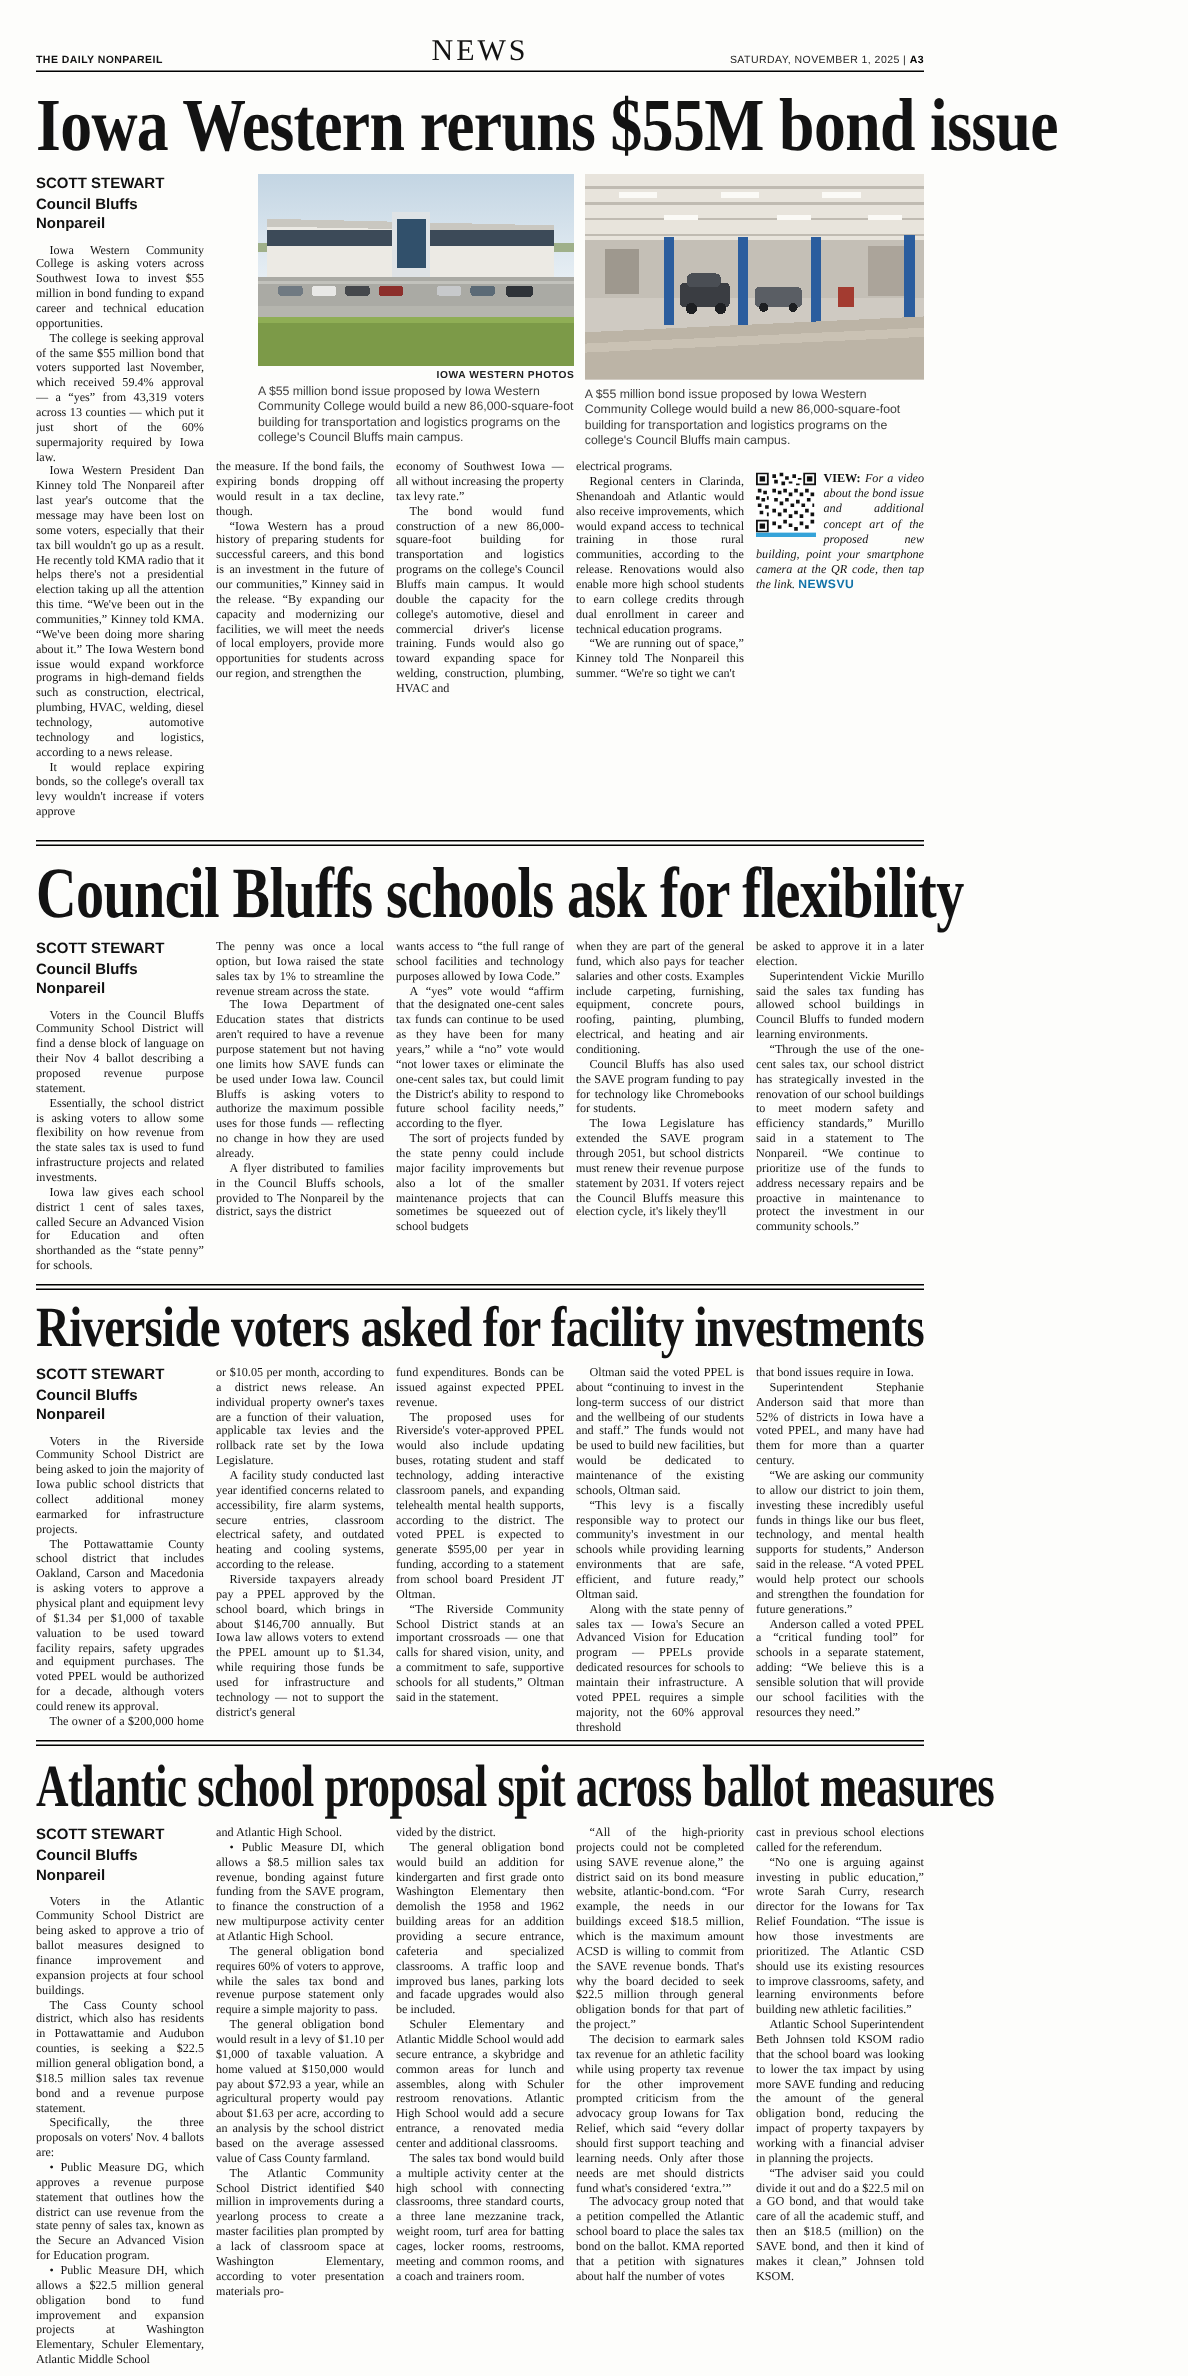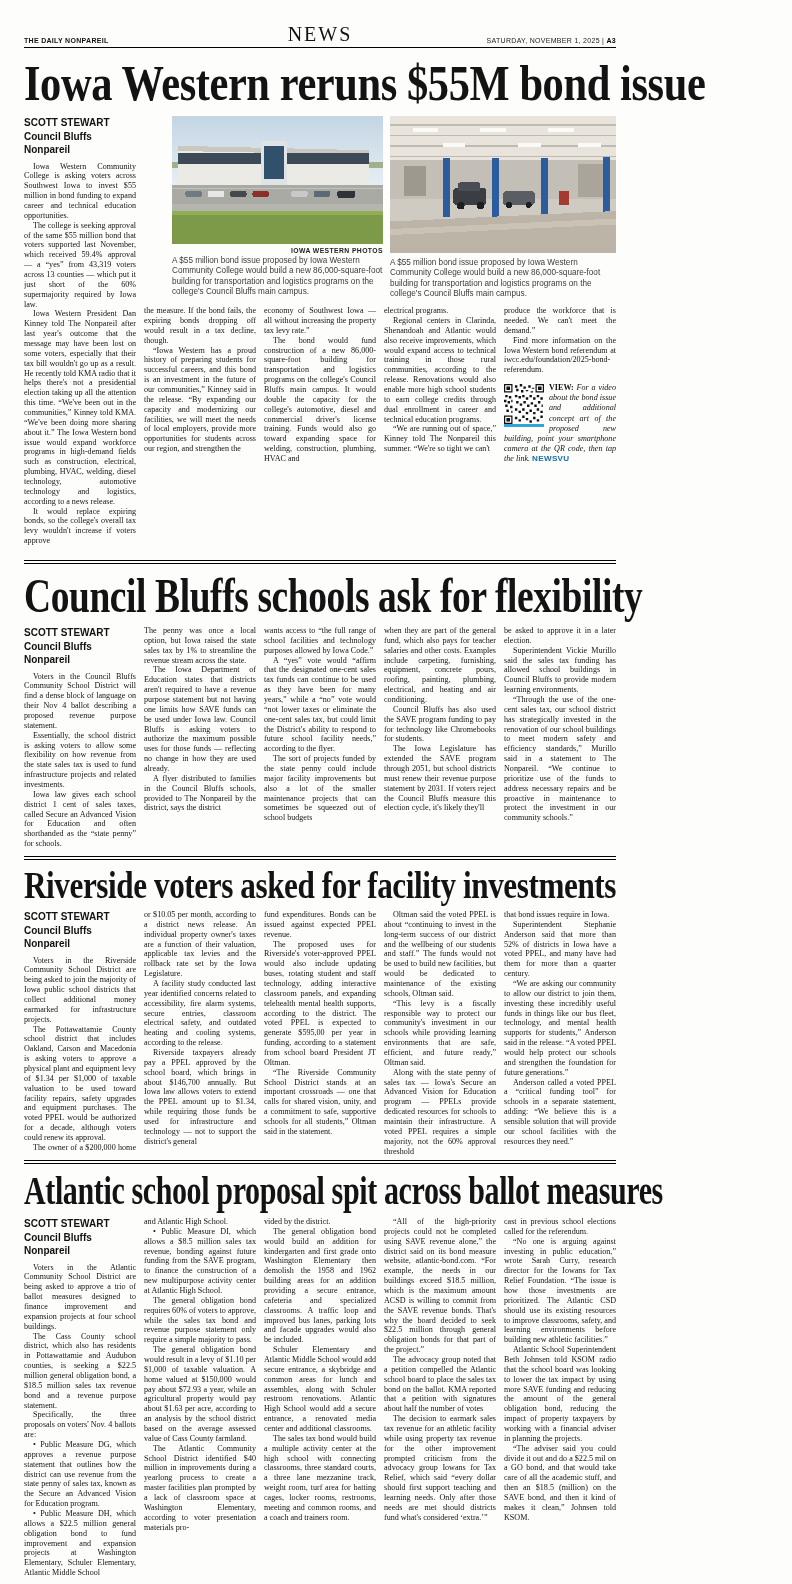--- a/index.html
+++ b/index.html
@@ -181,24 +181,20 @@
           </div>
       </div>
       <div class="a1-c4">
         <div>
             <p class="para cont">electrical programs.</p>
             <p class="para">Regional centers in Clarinda, Shenandoah and Atlantic would also receive improvements, which would expand access to technical training in those rural communities, according to the release. Renovations would also enable more high school students to earn college credits through dual enrollment in career and technical education programs.</p>
             <p class="para">“We are running out of space,” Kinney told The Nonpareil this summer. “We're so tight we can't</p>
           </div>
       </div>
       <div class="a1-c5">
-        <div>
-            <p class="para cont">produce the workforce that is needed. We can't meet the demand.”</p>
-            <p class="para">Find more information on the Iowa Western bond referendum at iwcc.edu/foundation/2025-bond-referendum.</p>
-          </div>
         <div class="qrblock">
           <span class="qrwrap">
             <svg viewBox="0 0 33 33">
               <rect x="0" y="0" width="33" height="33" fill="#fff"></rect>
               <g fill="#111">
                 <path d="M0 0h7v7H0zM26 0h7v7h-7zM0 26h7v7H0z"></path>
                 <path d="M9 1h2v2H9zM13 0h2v2h-2zM16 2h2v2h-2zM20 1h2v2h-2zM23 3h2v1h-2zM10 4h2v2h-2zM14 5h2v2h-2zM18 5h2v1h-2zM22 6h2v1h-2z"></path>
                 <path d="M1 9h2v2H1zM4 10h2v2H4zM0 13h2v2H0zM3 14h2v2H3zM6 13h1v2H6zM1 17h2v2H1zM5 18h2v2H5zM2 21h2v2H2zM6 22h1v2H6z"></path>
                 <path d="M9 9h2v2H9zM12 10h2v2h-2zM15 9h2v2h-2zM18 11h2v2h-2zM21 9h2v2h-2zM24 11h2v2h-2zM27 9h2v2h-2zM30 11h2v2h-2zM10 14h2v2h-2zM13 16h2v2h-2zM16 14h2v2h-2zM19 17h2v2h-2zM22 15h2v2h-2zM25 17h2v2h-2zM28 14h2v2h-2zM31 17h1v2h-1zM9 20h2v2H9zM12 22h2v2h-2zM15 20h2v2h-2zM18 23h2v2h-2zM21 21h2v2h-2zM24 23h2v2h-2zM27 20h2v2h-2zM30 22h2v2h-2z"></path>
                 <path d="M9 27h2v2H9zM12 29h2v2h-2zM15 26h2v2h-2zM18 28h2v2h-2zM21 30h2v2h-2zM24 27h2v2h-2zM27 29h2v2h-2zM30 26h2v2h-2z"></path>
@@ -248,21 +244,21 @@
       <div>
           <div>
             <p class="para cont">when they are part of the general fund, which also pays for teacher salaries and other costs. Examples include carpeting, furnishing, equipment, concrete pours, roofing, painting, plumbing, electrical, and heating and air conditioning.</p>
             <p class="para">Council Bluffs has also used the SAVE program funding to pay for technology like Chromebooks for students.</p>
             <p class="para">The Iowa Legislature has extended the SAVE program through 2051, but school districts must renew their revenue purpose statement by 2031. If voters reject the Council Bluffs measure this election cycle, it's likely they'll</p>
           </div>
         </div>
       <div>
           <div>
             <p class="para cont">be asked to approve it in a later election.</p>
-            <p class="para">Superintendent Vickie Murillo said the sales tax funding has allowed school buildings in Council Bluffs to provide modern learning environments.</p>
+            <p class="para">Superintendent Vickie Murillo said the sales tax funding has allowed school buildings in Council Bluffs to funded modern learning environments.</p>
             <p class="para">“Through the use of the one-cent sales tax, our school district has strategically invested in the renovation of our school buildings to meet modern safety and efficiency standards,” Murillo said in a statement to The Nonpareil. “We continue to prioritize use of the funds to address necessary repairs and be proactive in maintenance to protect the investment in our community schools.”</p>
           </div>
         </div>
     </div>
   </article>
 
   <div class="sep"></div>
 
   <article>
     <h1 class="headline h3a">Riverside voters asked for facility investments</h1>
@@ -341,22 +337,22 @@
           <div>
             <p class="para cont">vided by the district.</p>
             <p class="para">The general obligation bond would build an addition for kindergarten and first grade onto Washington Elementary then demolish the 1958 and 1962 building areas for an addition providing a secure entrance, cafeteria and specialized classrooms. A traffic loop and improved bus lanes, parking lots and facade upgrades would also be included.</p>
             <p class="para">Schuler Elementary and Atlantic Middle School would add secure entrance, a skybridge and common areas for lunch and assembles, along with Schuler restroom renovations. Atlantic High School would add a secure entrance, a renovated media center and additional classrooms.</p>
             <p class="para">The sales tax bond would build a multiple activity center at the high school with connecting classrooms, three standard courts, a three lane mezzanine track, weight room, turf area for batting cages, locker rooms, restrooms, meeting and common rooms, and a coach and trainers room.</p>
           </div>
         </div>
       <div>
           <div>
             <p class="para">“All of the high-priority projects could not be completed using SAVE revenue alone,” the district said on its bond measure website, atlantic-bond.com. “For example, the needs in our buildings exceed $18.5 million, which is the maximum amount ACSD is willing to commit from the SAVE revenue bonds. That's why the board decided to seek $22.5 million through general obligation bonds for that part of the project.”</p>
+            <p class="para">The decision to earmark sales tax revenue for an athletic facility while using property tax revenue for the other improvement prompted criticism from the advocacy group Iowans for Tax Relief, which said “every dollar should first support teaching and learning needs. Only after those needs are met should districts fund what's considered ‘extra.’”</p>
             <p class="para">The advocacy group noted that a petition compelled the Atlantic school board to place the sales tax bond on the ballot. KMA reported that a petition with signatures about half the number of votes</p>
-            <p class="para">The decision to earmark sales tax revenue for an athletic facility while using property tax revenue for the other improvement prompted criticism from the advocacy group Iowans for Tax Relief, which said “every dollar should first support teaching and learning needs. Only after those needs are met should districts fund what's considered ‘extra.’”</p>
           </div>
         </div>
       <div>
           <div>
             <p class="para cont">cast in previous school elections called for the referendum.</p>
             <p class="para">“No one is arguing against investing in public education,” wrote Sarah Curry, research director for the Iowans for Tax Relief Foundation. “The issue is how those investments are prioritized. The Atlantic CSD should use its existing resources to improve classrooms, safety, and learning environments before building new athletic facilities.”</p>
             <p class="para">Atlantic School Superintendent Beth Johnsen told KSOM radio that the school board was looking to lower the tax impact by using more SAVE funding and reducing the amount of the general obligation bond, reducing the impact of property taxpayers by working with a financial adviser in planning the projects.</p>
             <p class="para">“The adviser said you could divide it out and do a $22.5 mil on a GO bond, and that would take care of all the academic stuff, and then an $18.5 (million) on the SAVE bond, and then it kind of makes it clean,” Johnsen told KSOM.</p>
           </div>
         </div>

